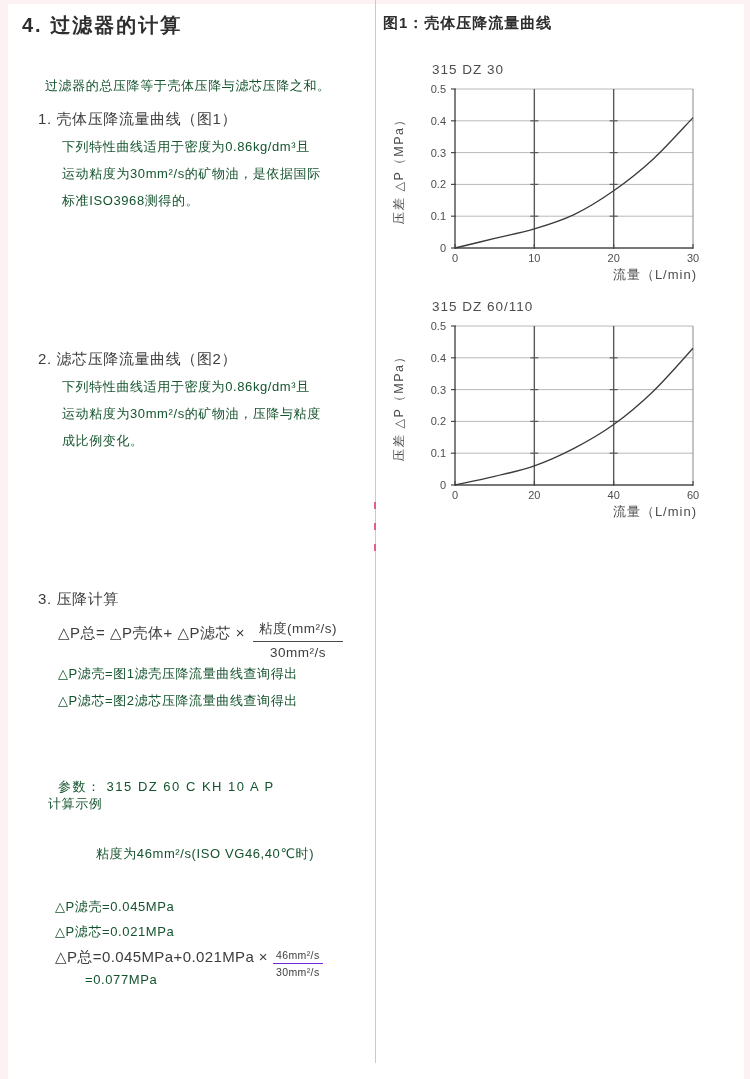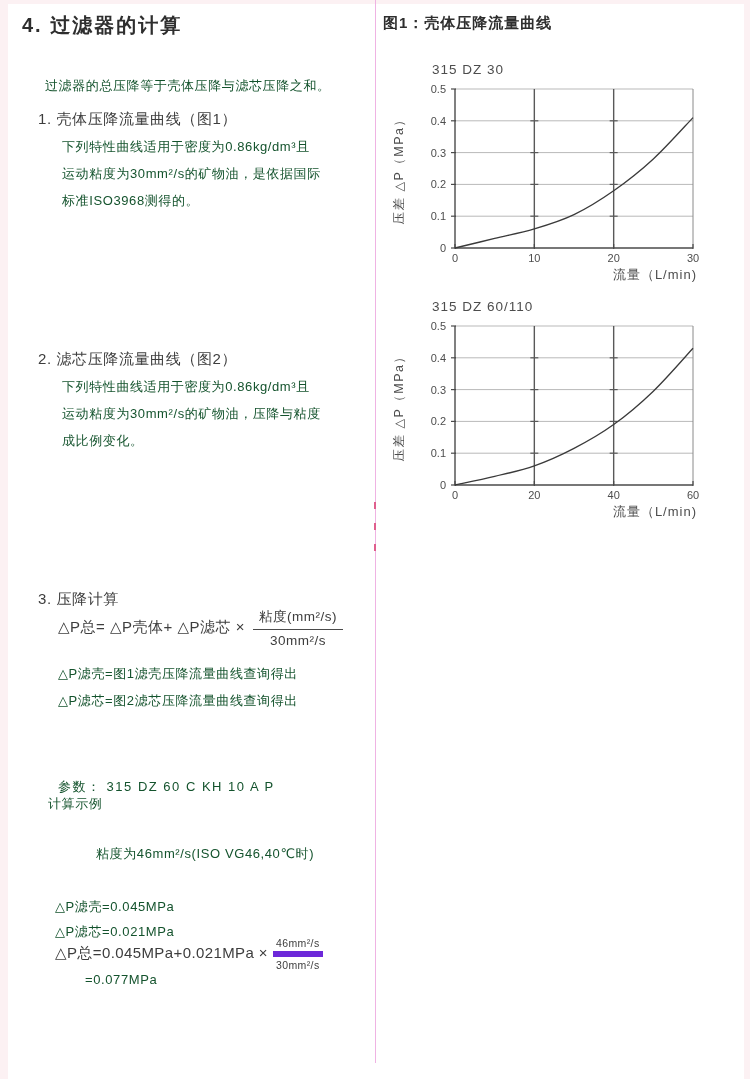--- a/index.html
+++ b/index.html
@@ -33,34 +33,34 @@
   .s1-head { left:38px; top:110px; }
   .s1-lines { left:62px; top:133px; }
   .s2-head { left:38px; top:350px; }
   .s2-lines { left:62px; top:373px; }
   .s3-head { left:38px; top:590px; }
   .formula-row {
     left:58px; top:606px; display:flex; align-items:center; gap:8px;
     font-size:15px; letter-spacing:0.5px;
   }
   .fraction { display:inline-block; text-align:center; font-size:13.5px; }
-  .fraction .num { padding:2px 6px 3px 6px; border-bottom:1.5px solid #4a4a4a; }
+  .fraction .num { padding:2px 6px 3px 6px; border-bottom:1.5px solid #4a4a4a;margin-top:12px; }
   .fraction .den { padding:3px 6px 0 6px; }
   .notes { left:58px; top:660px; }
   .ex-head { left:48px; top:790px; }
   .ex-param { left:58px; top:773px; letter-spacing:1.5px; white-space:pre; }
   .ex-cond { left:96px; top:840px; }
   .ex-res1 { left:55px; top:893px; }
   .ex-res2 { left:55px; top:918px; }
   .ex-total {
     left:55px; top:936px; display:flex; align-items:center; gap:5px;
     font-size:15px; letter-spacing:0.4px;
   }
   .fraction.small { font-size:10.5px; }
-  .fraction.small .num { padding:1px 3px 2px 3px; border-bottom:6px solid #6d28d9; }
+  .fraction.small .num { padding:1px 3px 2px 3px; border-bottom:1px solid #6d28d9; }
   .fraction.small .den { padding:2px 3px 0 3px; }
   .ex-result { left:85px; top:966px; }
   .figure-caption {
     left:383px; top:14px; font-size:15px; font-weight:bold;
     letter-spacing:1px; color:#2e2e2e;text-align:right;
   }
   .chart { position:absolute; width:322px; height:246px; }
   .chart-a { left:389px; top:50px;margin-top:8px; }
   .chart-b { left:389px; top:295px; }
   svg text { fill:#4d4d4d; }

